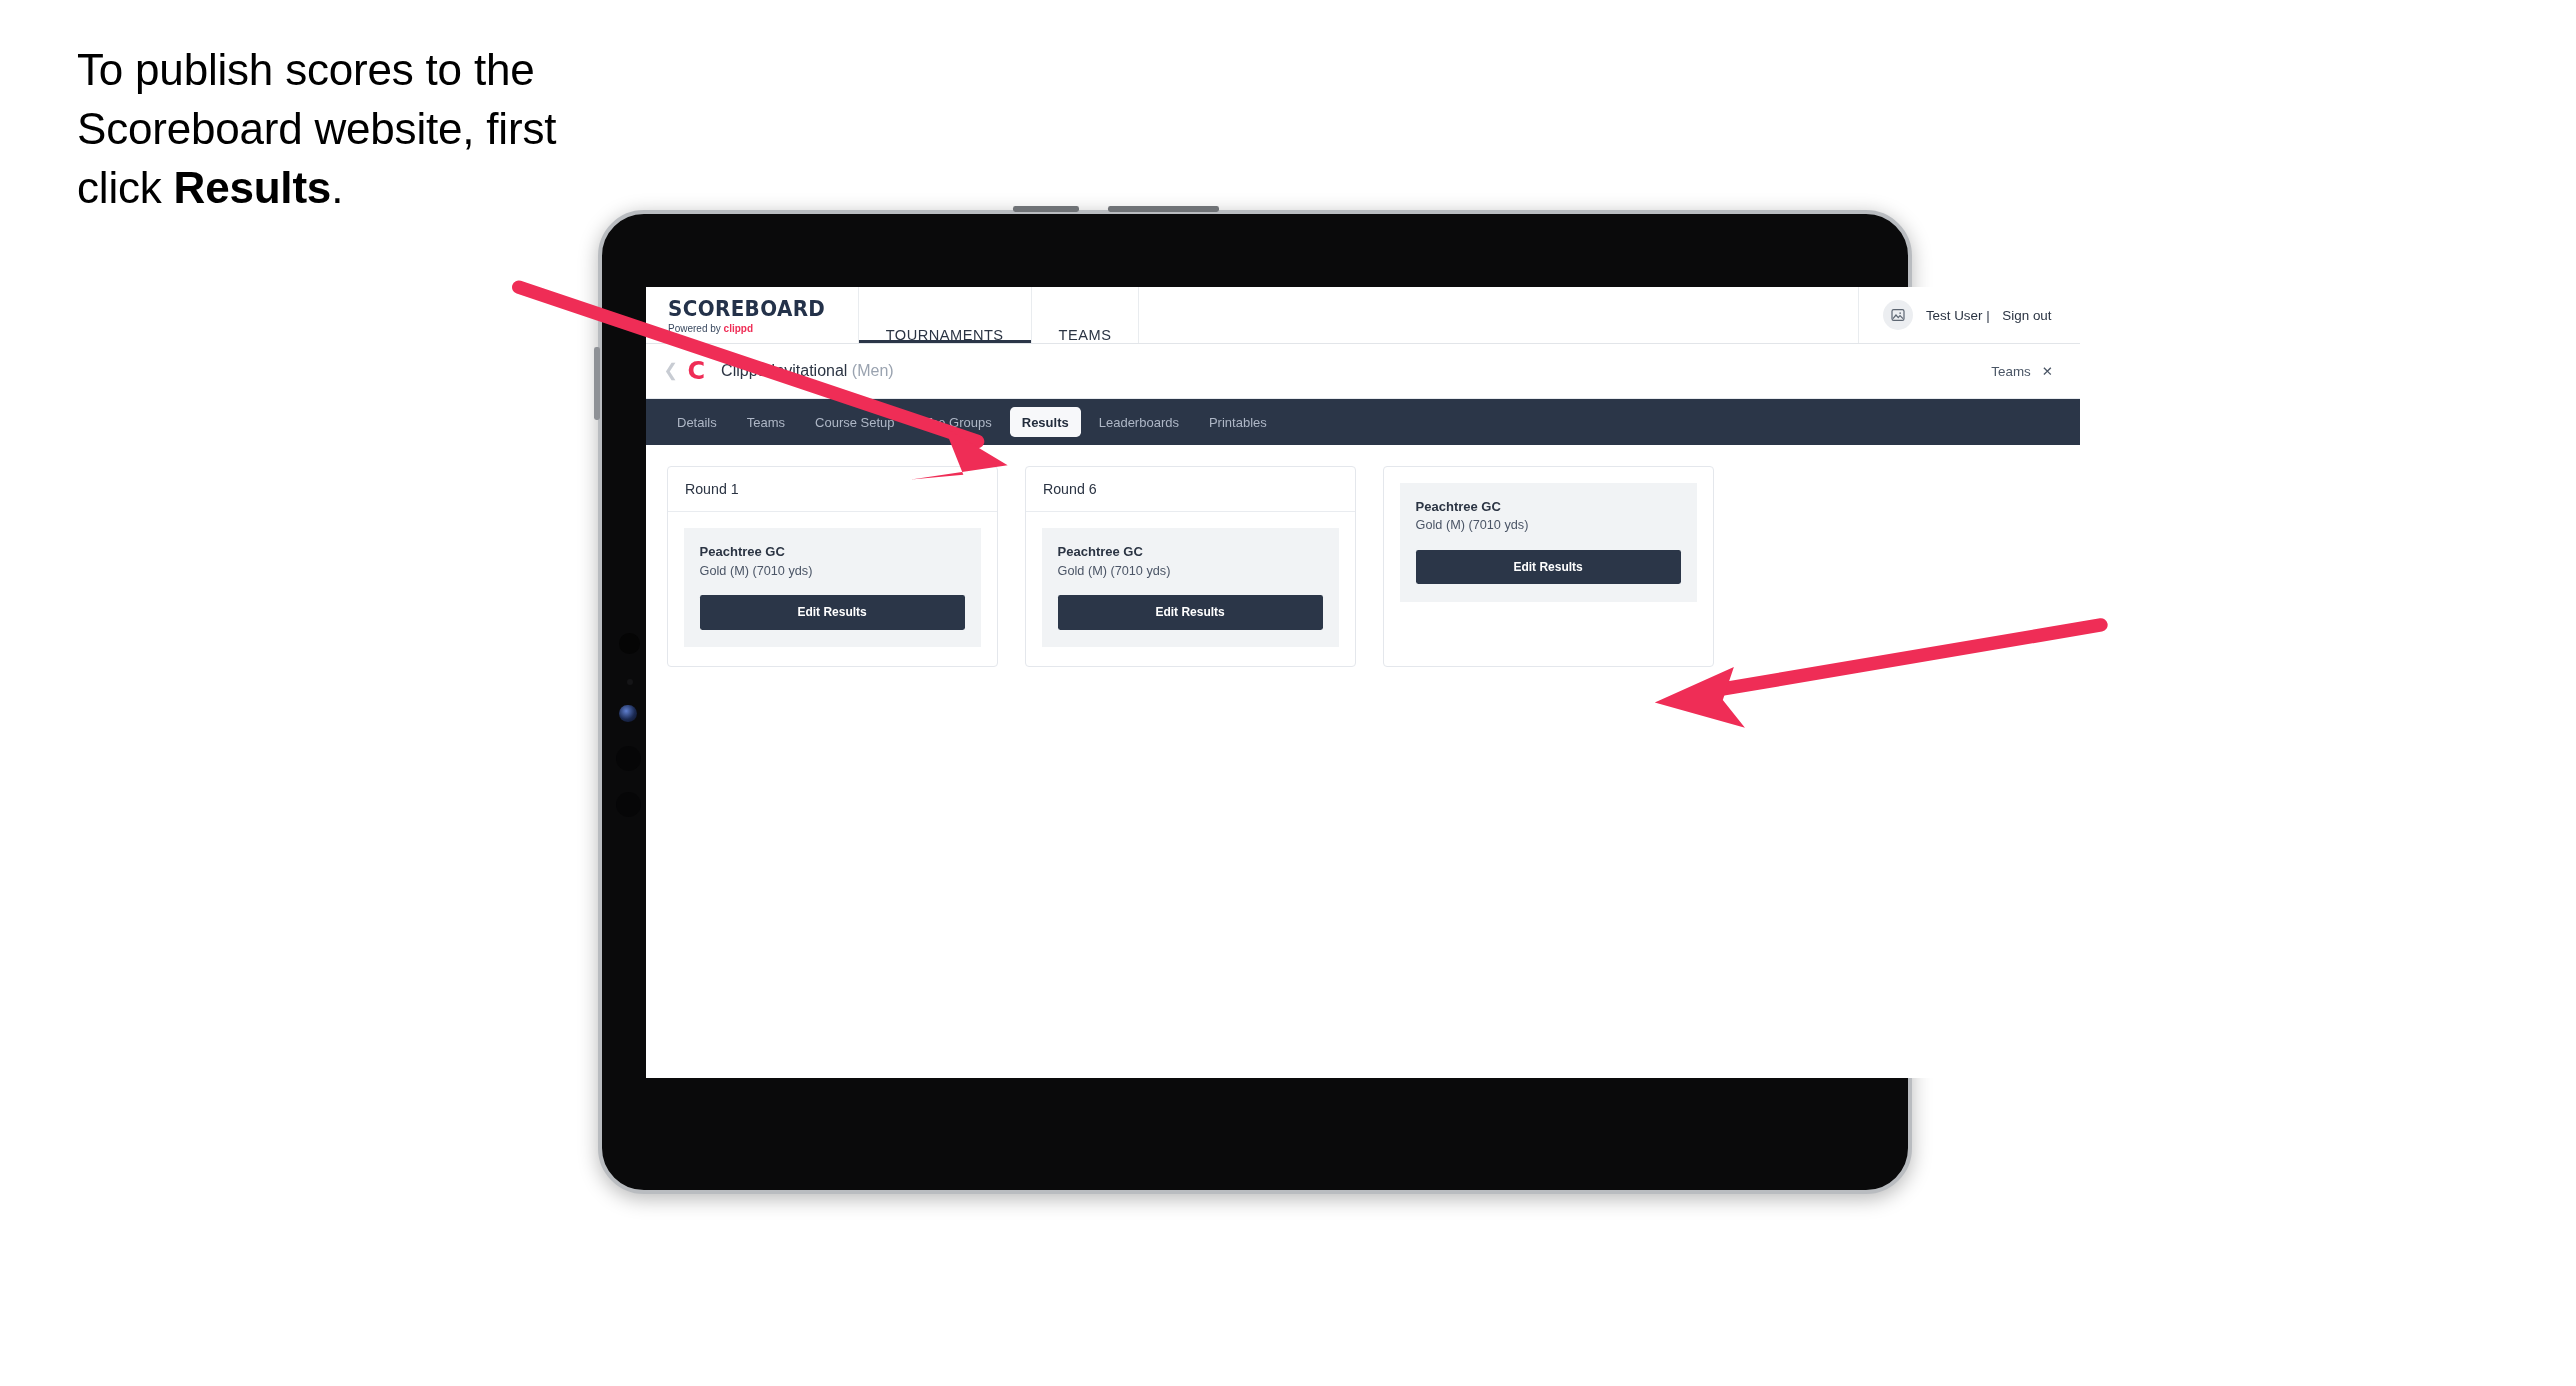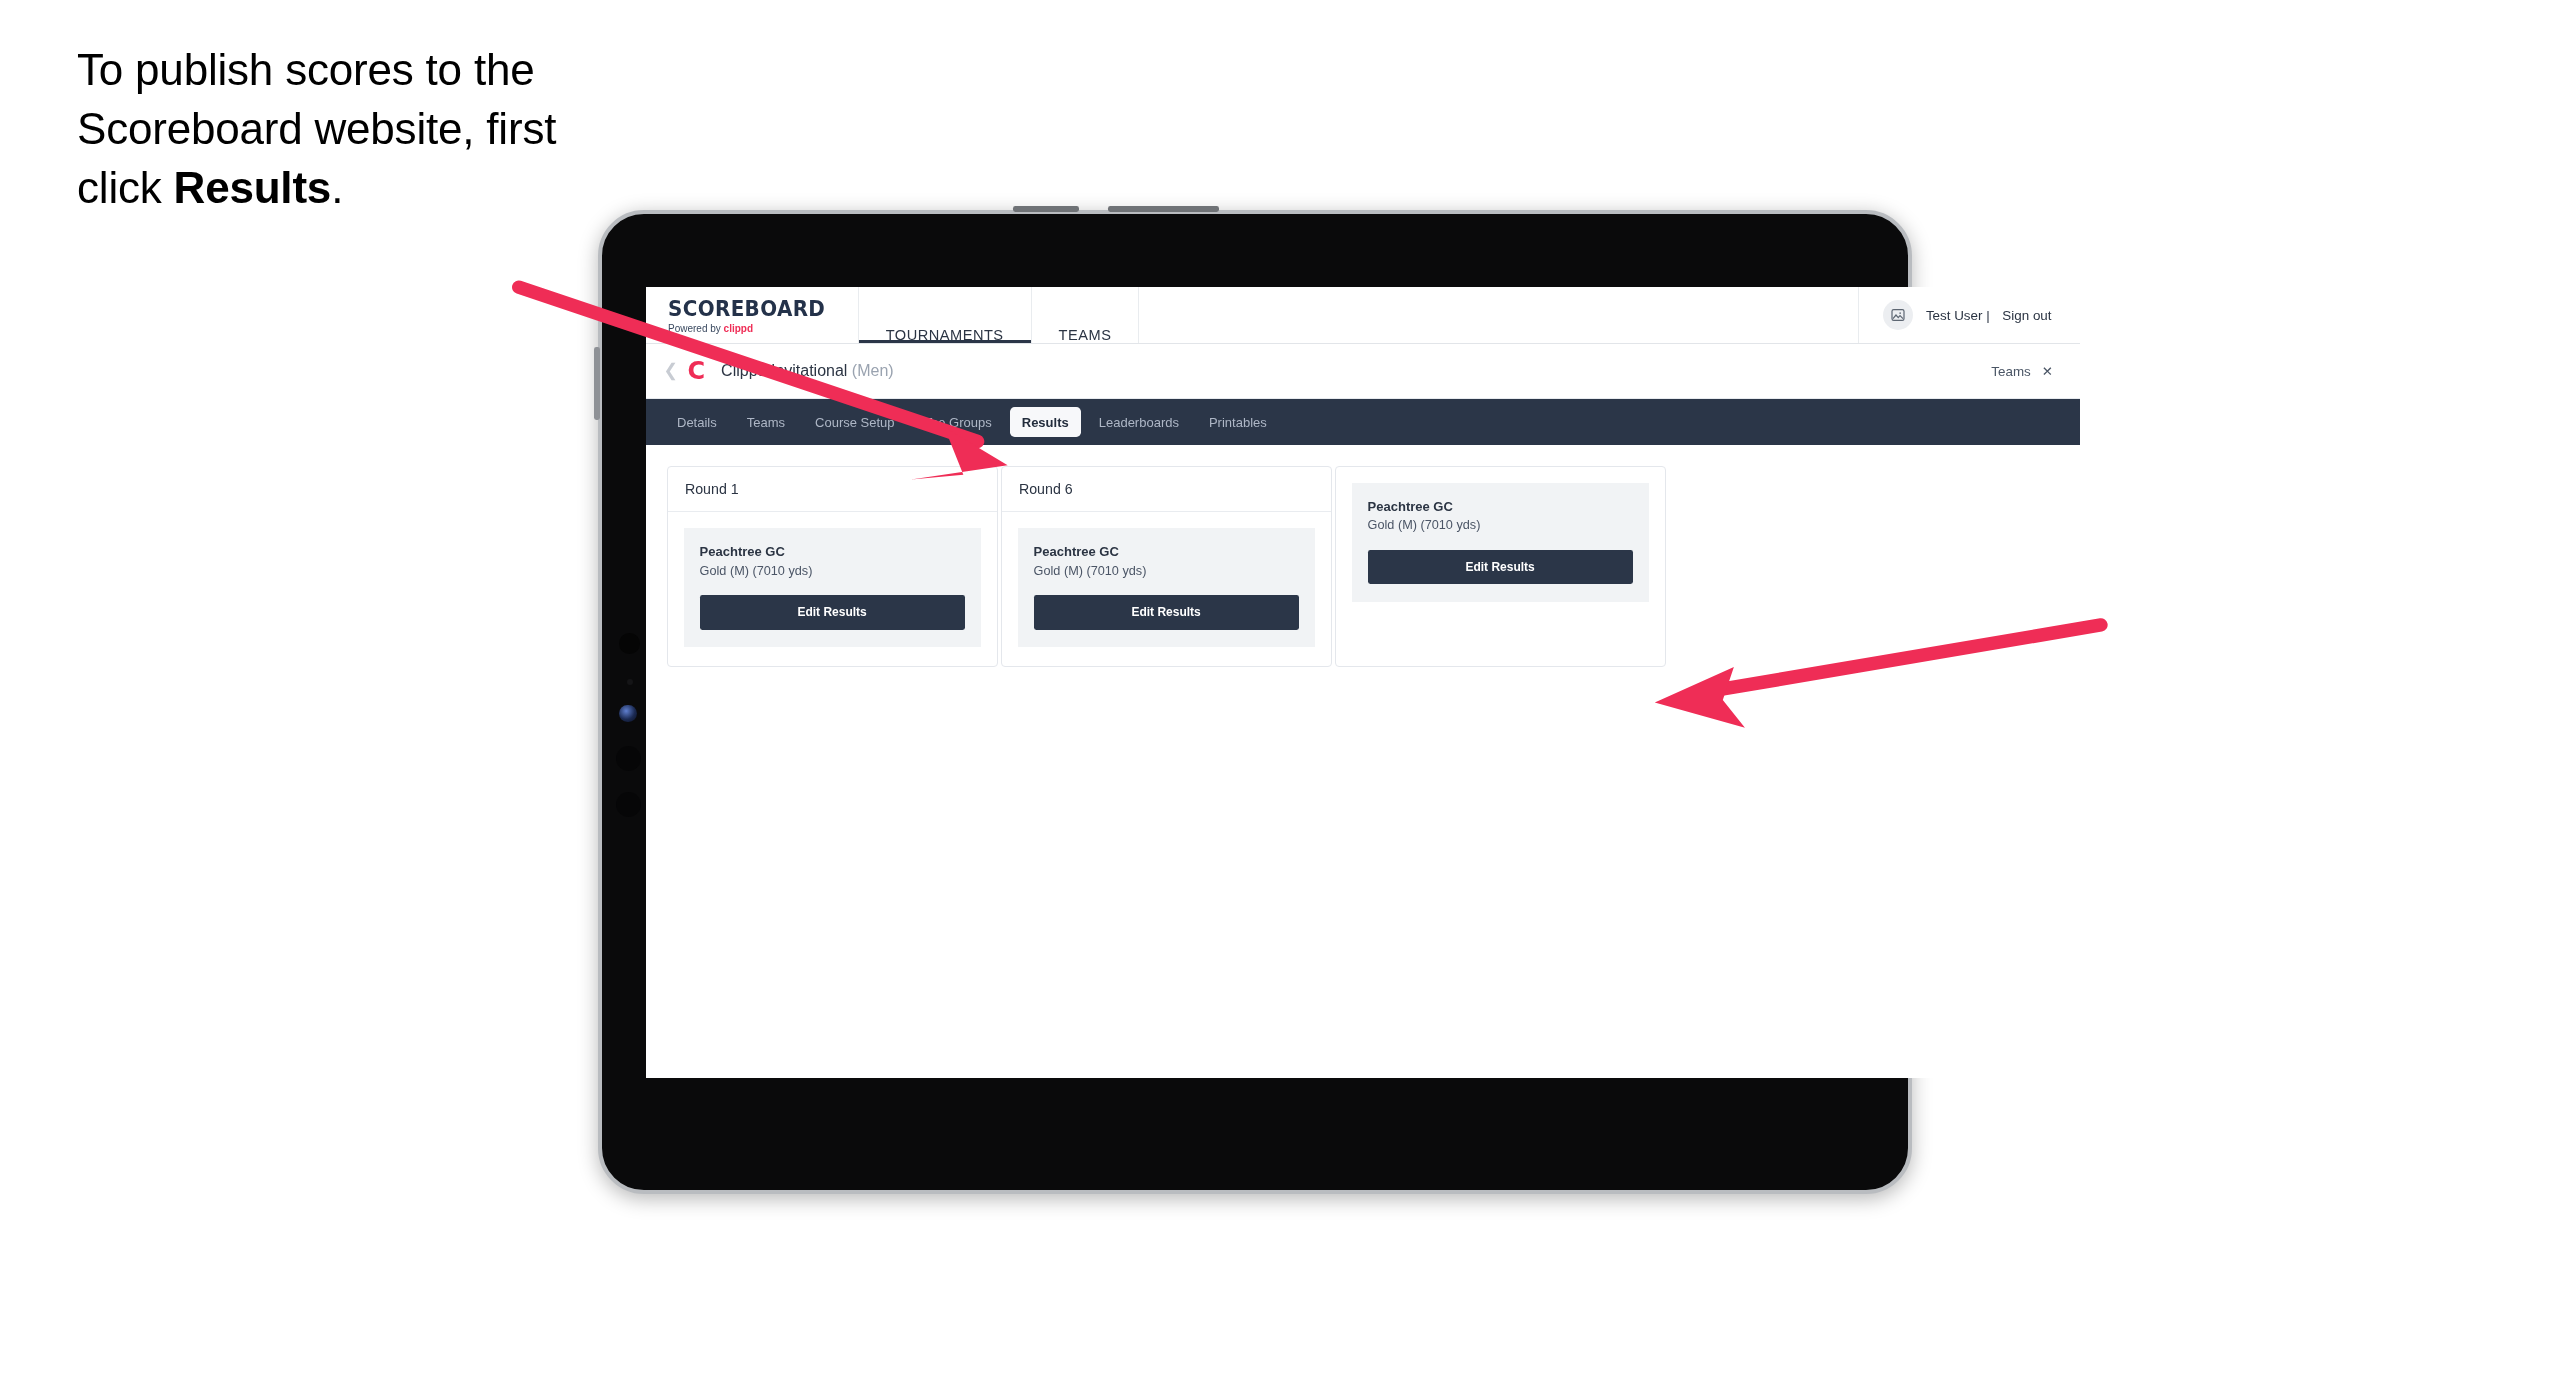--- a/index.html
+++ b/index.html
@@ -165,21 +165,21 @@
     white-space: nowrap;
   }
   .tab.active {
     background: #f7f8fa;
     color: #222c3c;
     font-weight: 700;
   }
 
   
   #content { padding: 20.6px 20.6px 0 20.6px; background: #fff; height: calc(100% - 158px); }
-  #cards { display: flex; gap: 3px; }
+  #cards { display: flex; gap: 27px; }
   .card {
     width: 331px;
     background: #fff;
     border: 0.8px solid #e4e7ec;
     border-radius: 4px;
   }
   .card-head {
     padding: 14.2px 17.4px;
     border-bottom: 0.8px solid #e9ecf0;
     font-size: 14.2px;

